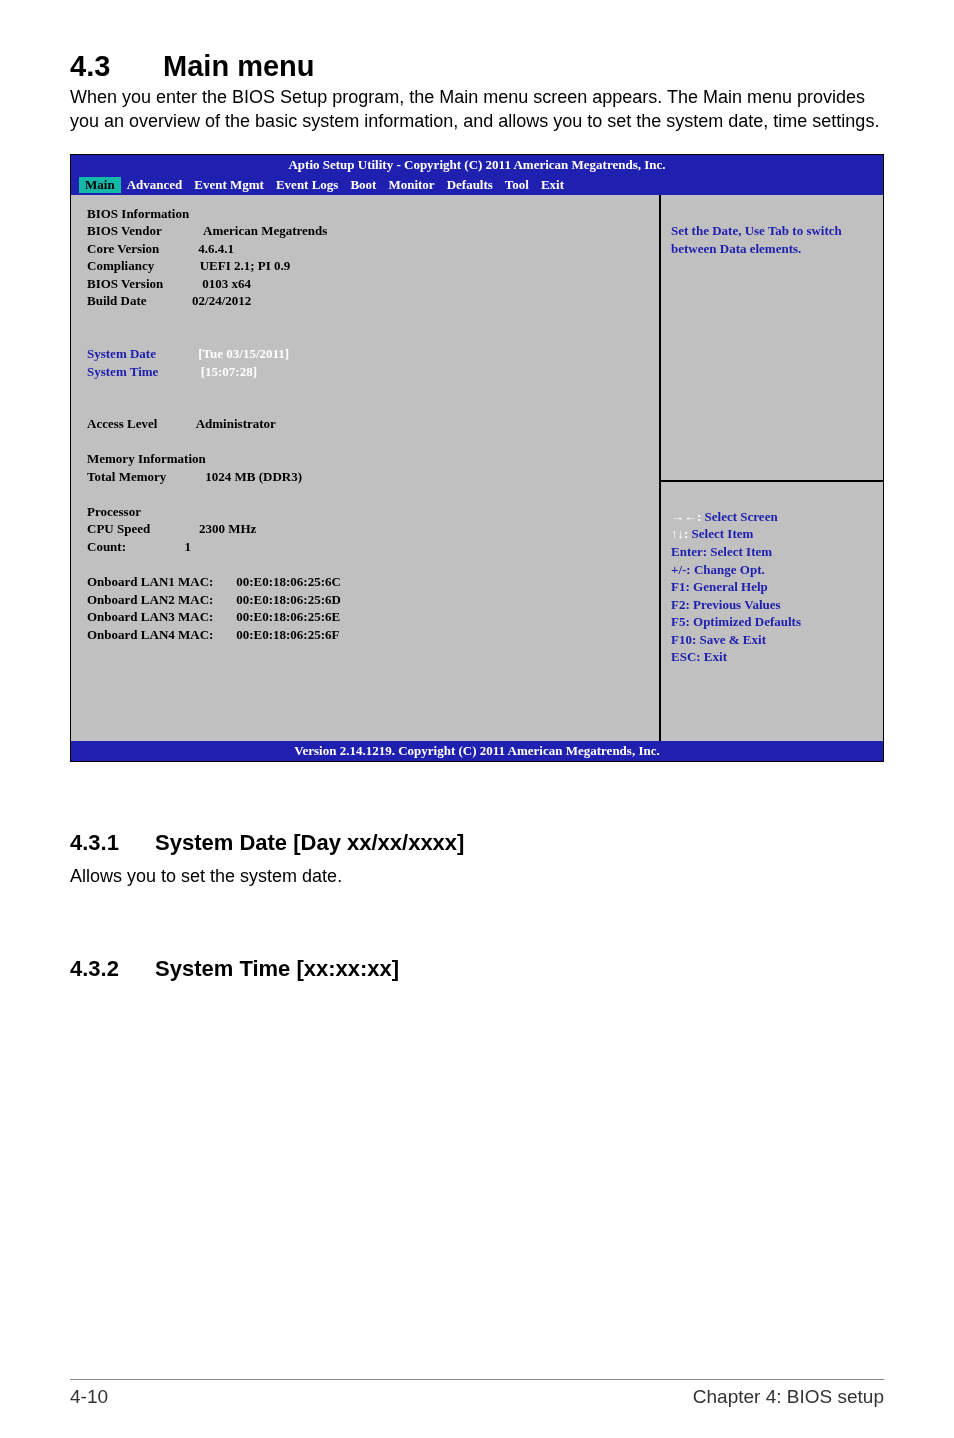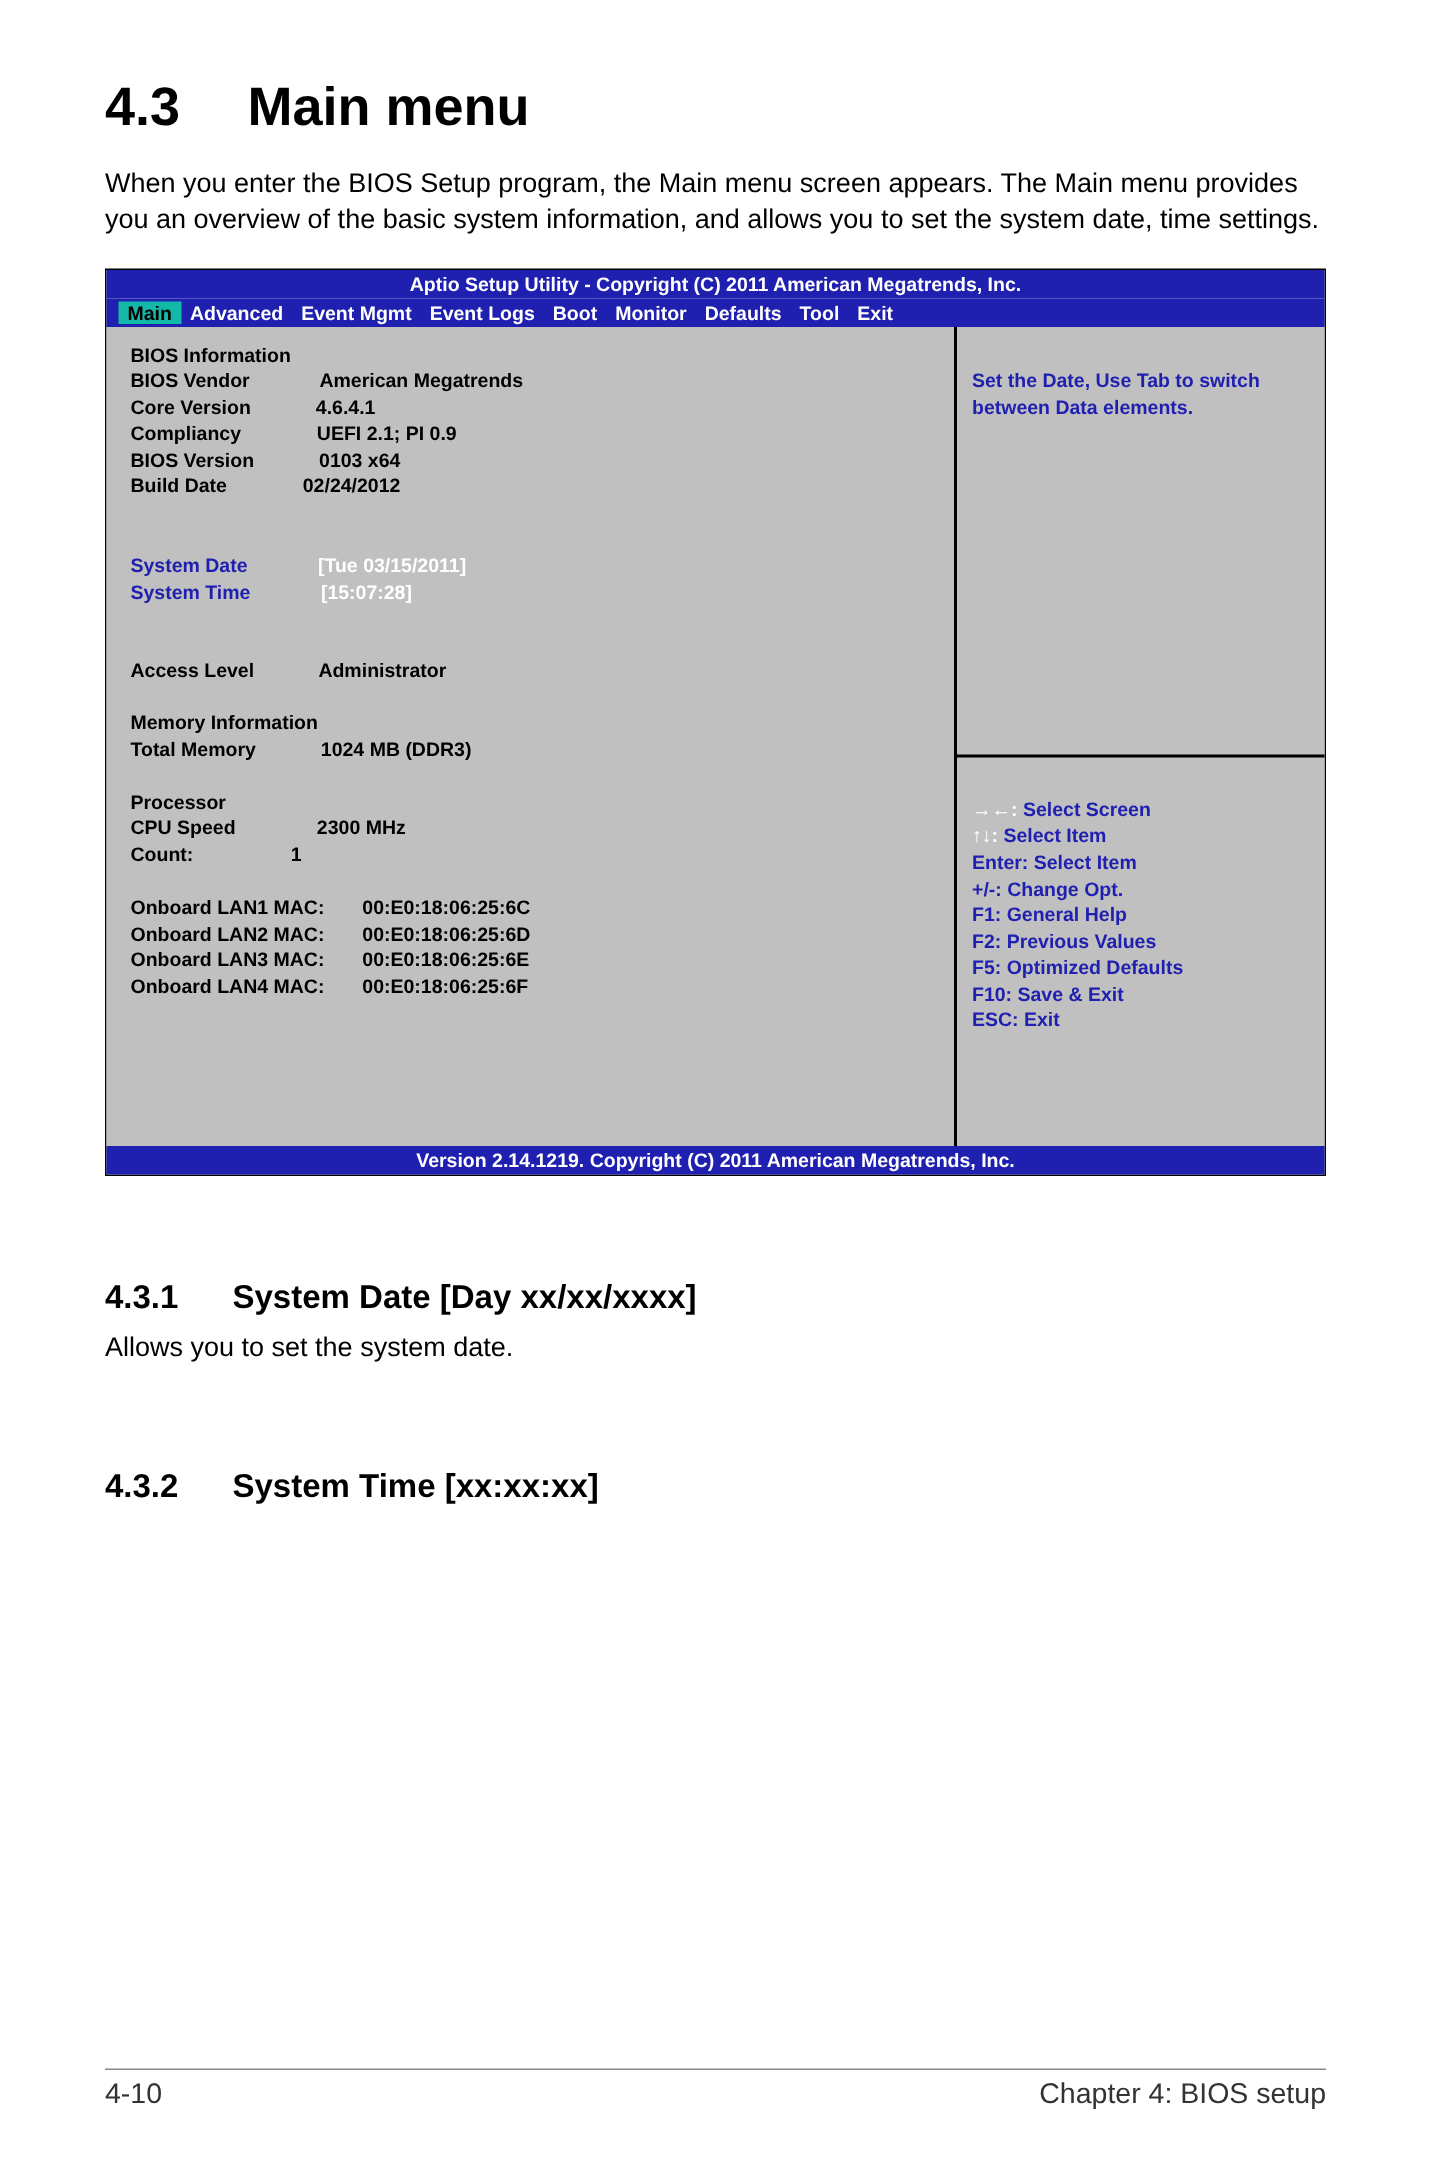--- a/index.html
+++ b/index.html
@@ -10,37 +10,37 @@
   body {
     background: #ffffff;
     font-family: Arial, Helvetica, sans-serif;
     color: #000;
     width: 954px;
     height: 1438px;
     position: relative;
     padding: 50px 70px 30px 70px;
   }
   .section-title {
-    font-size: 36px;
+    font-size: 29px;
     font-weight: bold;
-    margin-bottom: 18px;
+    margin-bottom: 2px;
   }
   .section-num {
     display: inline-block;
     width: 85px;
   }
   .body-text {
     font-size: 18px;
     line-height: 1.35;
     margin-bottom: 20px;
   }
   .bios-container {
     width: 100%;
     border: 1px solid #000;
-    font-family: Liberation Sans, sans-serif;
+    font-family: Liberation Serif, serif;
     font-size: 13px;
     font-weight: bold;
   }
   .bios-header {
     background: #2020b0;
     color: #fff;
     padding: 2px 8px;
     text-align: center;
   }
   .bios-tabs {
@@ -62,21 +62,21 @@
   }
   .bios-main {
     flex: 1;
     padding: 10px 16px;
     white-space: pre;
     color: #000;
     line-height: 1.35;
     border-radius: 16px;
   }
   .bios-side {
-    width: 247px;
+    width: 224px;
     border-left: 2px solid #000;
     padding: 10px 10px;
     white-space: pre-line;
     line-height: 1.35;
   }
   .bios-help-top {
     color: #2020b0;
   }
   .bios-side-divider {
     border-top: 2px solid #000;

